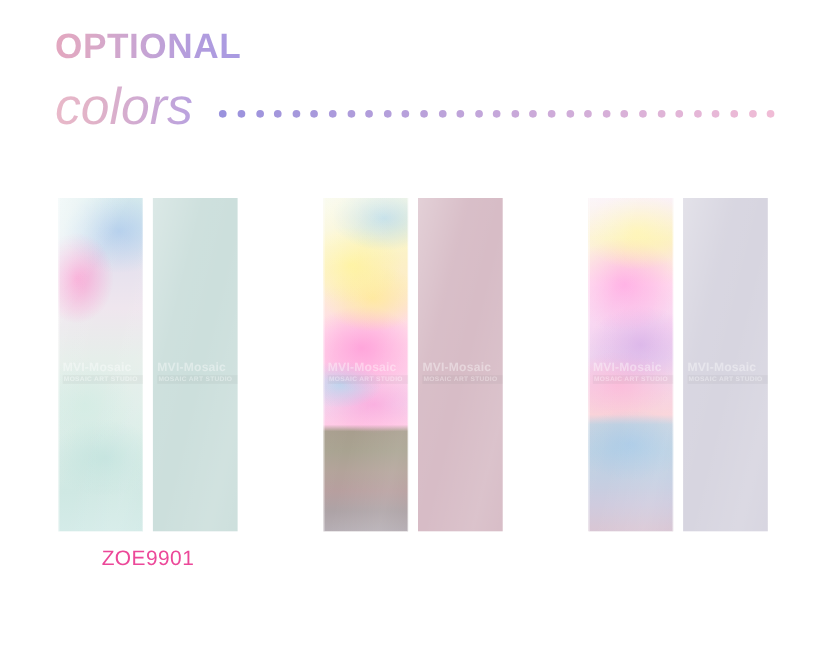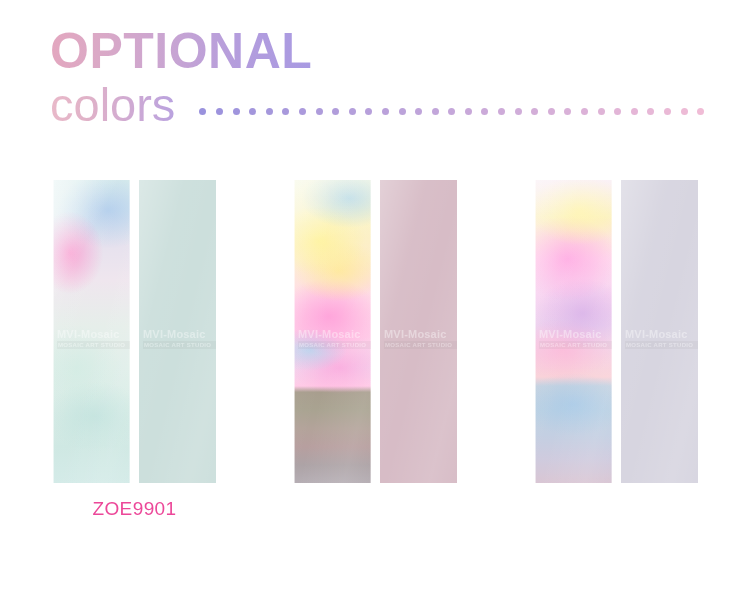--- a/index.html
+++ b/index.html
@@ -19,36 +19,37 @@
   
   .header {
     position: absolute;
     left: 50px;
     top: 26px;
     width: 660px;
     height: 110px;
   }
   .title-optional {
     font-family: "Liberation Sans", sans-serif;
-    font-size: 50px;
+    font-size: 32px;
     font-weight: bold;
     letter-spacing: 0.5px;
     line-height: 1;
     margin: 0;
     background-image: linear-gradient(90deg, #e3a7bf 0%, #dba9c6 18%, #c9a5d2 45%, #b49ddd 72%, #a89ae2 100%);
     -webkit-background-clip: text;
     background-clip: text;
     color: transparent;
     -webkit-text-fill-color: transparent;
     display: inline-block;
     text-decoration: underline;
   }
   .subtitle-row {
     display: flex;
-    margin-top: 4px;
+    margin-top: 14px;
+    font-style: italic;
   }
   .title-colors {
     font-family: "Liberation Sans", sans-serif;
     font-size: 47px;
     font-weight: normal;
     line-height: 1.05;
     margin: 0;
     background-image: linear-gradient(90deg, #e9b9c9 0%, #e0b2c8 30%, #cfaad3 65%, #b9a2df 100%);
     -webkit-background-clip: text;
     background-clip: text;

